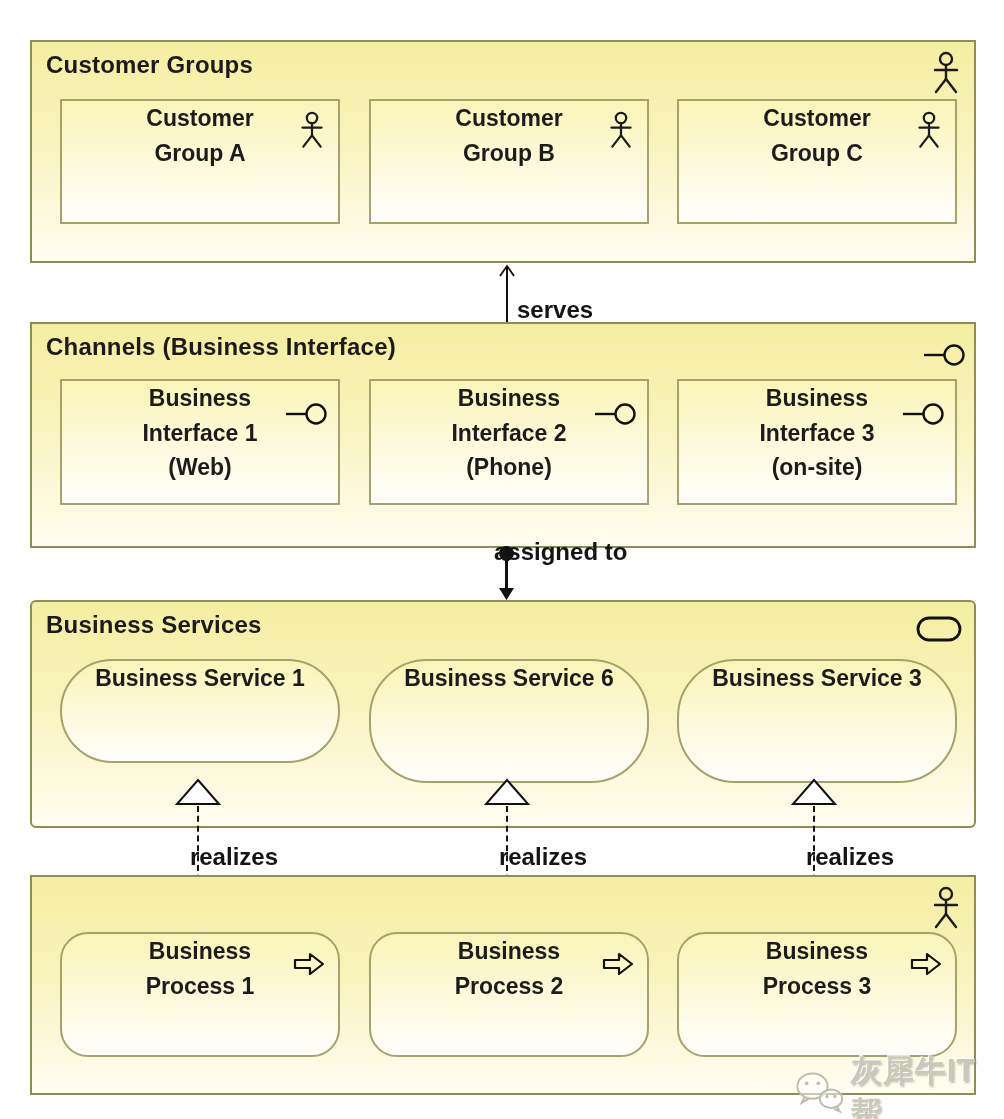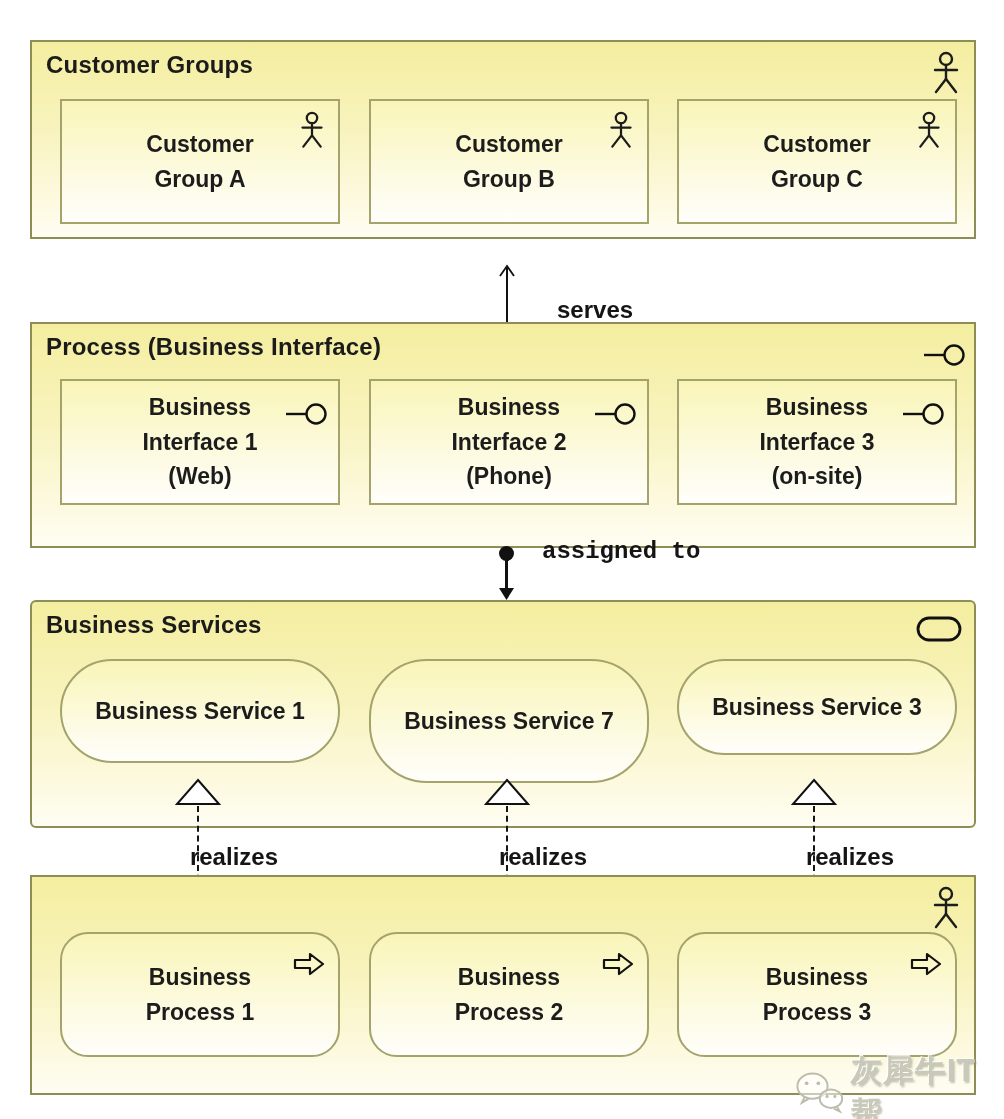--- a/index.html
+++ b/index.html
@@ -20,21 +20,21 @@
     font-size:24px; font-weight:bold; letter-spacing:.2px; color:#1b1b1b;
   }
   .ctitle.bottomleft { top:auto; bottom:7px; }
   .corner-icon { position:absolute; }
   
   .node {
     position:absolute;
     border:2px solid #a3a36b;
     background:linear-gradient(180deg,#f9f5b8 0%,#fffefb 100%);
     box-sizing:border-box;
-    display:flex; align-items:center; justify-content:center;
+    display:flex; align-items:flex-start; justify-content:center;
     text-align:center; font-size:23px; font-weight:bold; line-height:1.5;
   }
   .node .lbl { white-space:pre-line; }
   .node.service { border-radius:58px; }
   .node.process { border-radius:28px; }
   .node-icon { position:absolute; }
   .col0 { left:28px;  width:280px; }
   .col1 { left:337px; width:280px; }
   .col2 { left:645px; width:280px; }
   
@@ -53,21 +53,21 @@
     font-size:31px; font-weight:bold; color:#c9c9ba;
     text-shadow:-1px -1px 0 rgba(255,255,255,.95), 1.5px 1.5px 2px rgba(145,145,130,.55);
     letter-spacing:1px;
   }
 </style>
 </head>
 <body>
 
 <div class="canvas">
 
-  <section class="container" style="top:40px;height:199px;padding-left:35px;">
+  <section class="container" style="top:40px;height:223px;padding-left:35px;">
     <div class="ctitle">Customer Groups</div>
     <svg class="corner-icon" style="right:13px;top:9px;" width="30" height="46" viewBox="0 0 30 46" fill="none" stroke="#1c1c1c" stroke-width="2.4" stroke-linecap="round">
       <circle cx="15" cy="8" r="6"></circle>
         <line x1="15" y1="14" x2="15" y2="28"></line>
       <line x1="4" y1="19" x2="26" y2="19"></line>
         <line x1="15" y1="28" x2="5" y2="41"></line>
         <line x1="15" y1="28" x2="25" y2="41"></line>
     </svg>
 
     <div class="node col0" style="top:57px;height:125px;">
@@ -102,24 +102,24 @@
           <line x1="15" y1="28" x2="5" y2="41"></line>
           <line x1="15" y1="28" x2="25" y2="41"></line>
       </svg>
     </div>
   </section>
 
   <svg class="abs" style="left:497px;top:264px;" width="20" height="14" viewBox="0 0 20 14" fill="none" stroke="#111" stroke-width="1.8">
     <polyline points="3,12 10,2 17,12"></polyline>
   </svg>
   <div class="vline" style="left:506px;top:266px;width:2px;height:56px;"></div>
-  <div class="conn-label" style="left:517px;top:296px;margin-left:40px;">serves</div>
+  <div class="conn-label" style="left:517px;top:296px;">serves</div>
 
   <section class="container" style="top:322px;height:226px;">
-    <div class="ctitle">Process (Business Interface)</div>
+    <div class="ctitle">Channels (Business Interface)</div>
     <svg class="corner-icon" style="right:8px;top:18px;" width="44" height="26" viewBox="0 0 44 26" fill="none" stroke="#111" stroke-width="2.4">
       <line x1="2" y1="13" x2="22" y2="13"></line>
         <circle cx="32" cy="13" r="9.5"></circle>
     </svg>
 
     <div class="node col0" style="top:55px;height:126px;">
       <span class="lbl">Business
 Interface 1
 (Web)</span>
       <svg class="node-icon" style="right:10px;top:20px;" width="44" height="26" viewBox="0 0 44 26" fill="none" stroke="#111" stroke-width="2.4">
@@ -145,35 +145,35 @@
           <circle cx="32" cy="13" r="9.5"></circle>
       </svg>
     </div>
   </section>
 
   <div class="ball" style="left:499px;top:546px;"></div>
   <div class="vline" style="left:505px;top:553px;width:3px;height:38px;"></div>
   <svg class="abs" style="left:499px;top:588px;" width="15" height="12" viewBox="0 0 15 12">
     <polygon points="0,0 15,0 7.5,12" fill="#111"></polygon>
   </svg>
-  <div class="conn-label" style="left:542px;top:538px;font-family:Liberation Mono, monospace;">assigned to</div>
+  <div class="conn-label" style="left:494px;top:538px;">assigned to</div>
 
   <section class="container rounded" style="top:600px;height:228px;">
     <div class="ctitle">Business Services</div>
     <svg class="corner-icon" style="right:12px;top:14px;" width="46" height="26" viewBox="0 0 46 26" fill="none" stroke="#111" stroke-width="2.8">
       <rect x="2" y="2" width="42" height="22" rx="11" ry="11"></rect>
     </svg>
 
     <div class="node service col0" style="top:57px;height:104px;">
       <span class="lbl">Business Service 1</span>
     </div>
     <div class="node service col1" style="top:57px;height:124px;">
-      <span class="lbl">Business Service 7</span>
-    </div>
-    <div class="node service col2" style="top:57px;height:96px;">
+      <span class="lbl">Business Service 6</span>
+    </div>
+    <div class="node service col2" style="top:57px;height:124px;">
       <span class="lbl">Business Service 3</span>
     </div>
   </section>
 
   <div class="dline" style="left:197px;top:806px;height:124px;"></div>
   <svg class="abs" style="left:175px;top:778px;" width="46" height="28" viewBox="0 0 46 28">
     <polygon points="23,2 44,26 2,26" fill="#ffffff" stroke="#111" stroke-width="2"></polygon>
   </svg>
   <div class="conn-label centered" style="left:198px;top:843px;">realizes</div>
 

